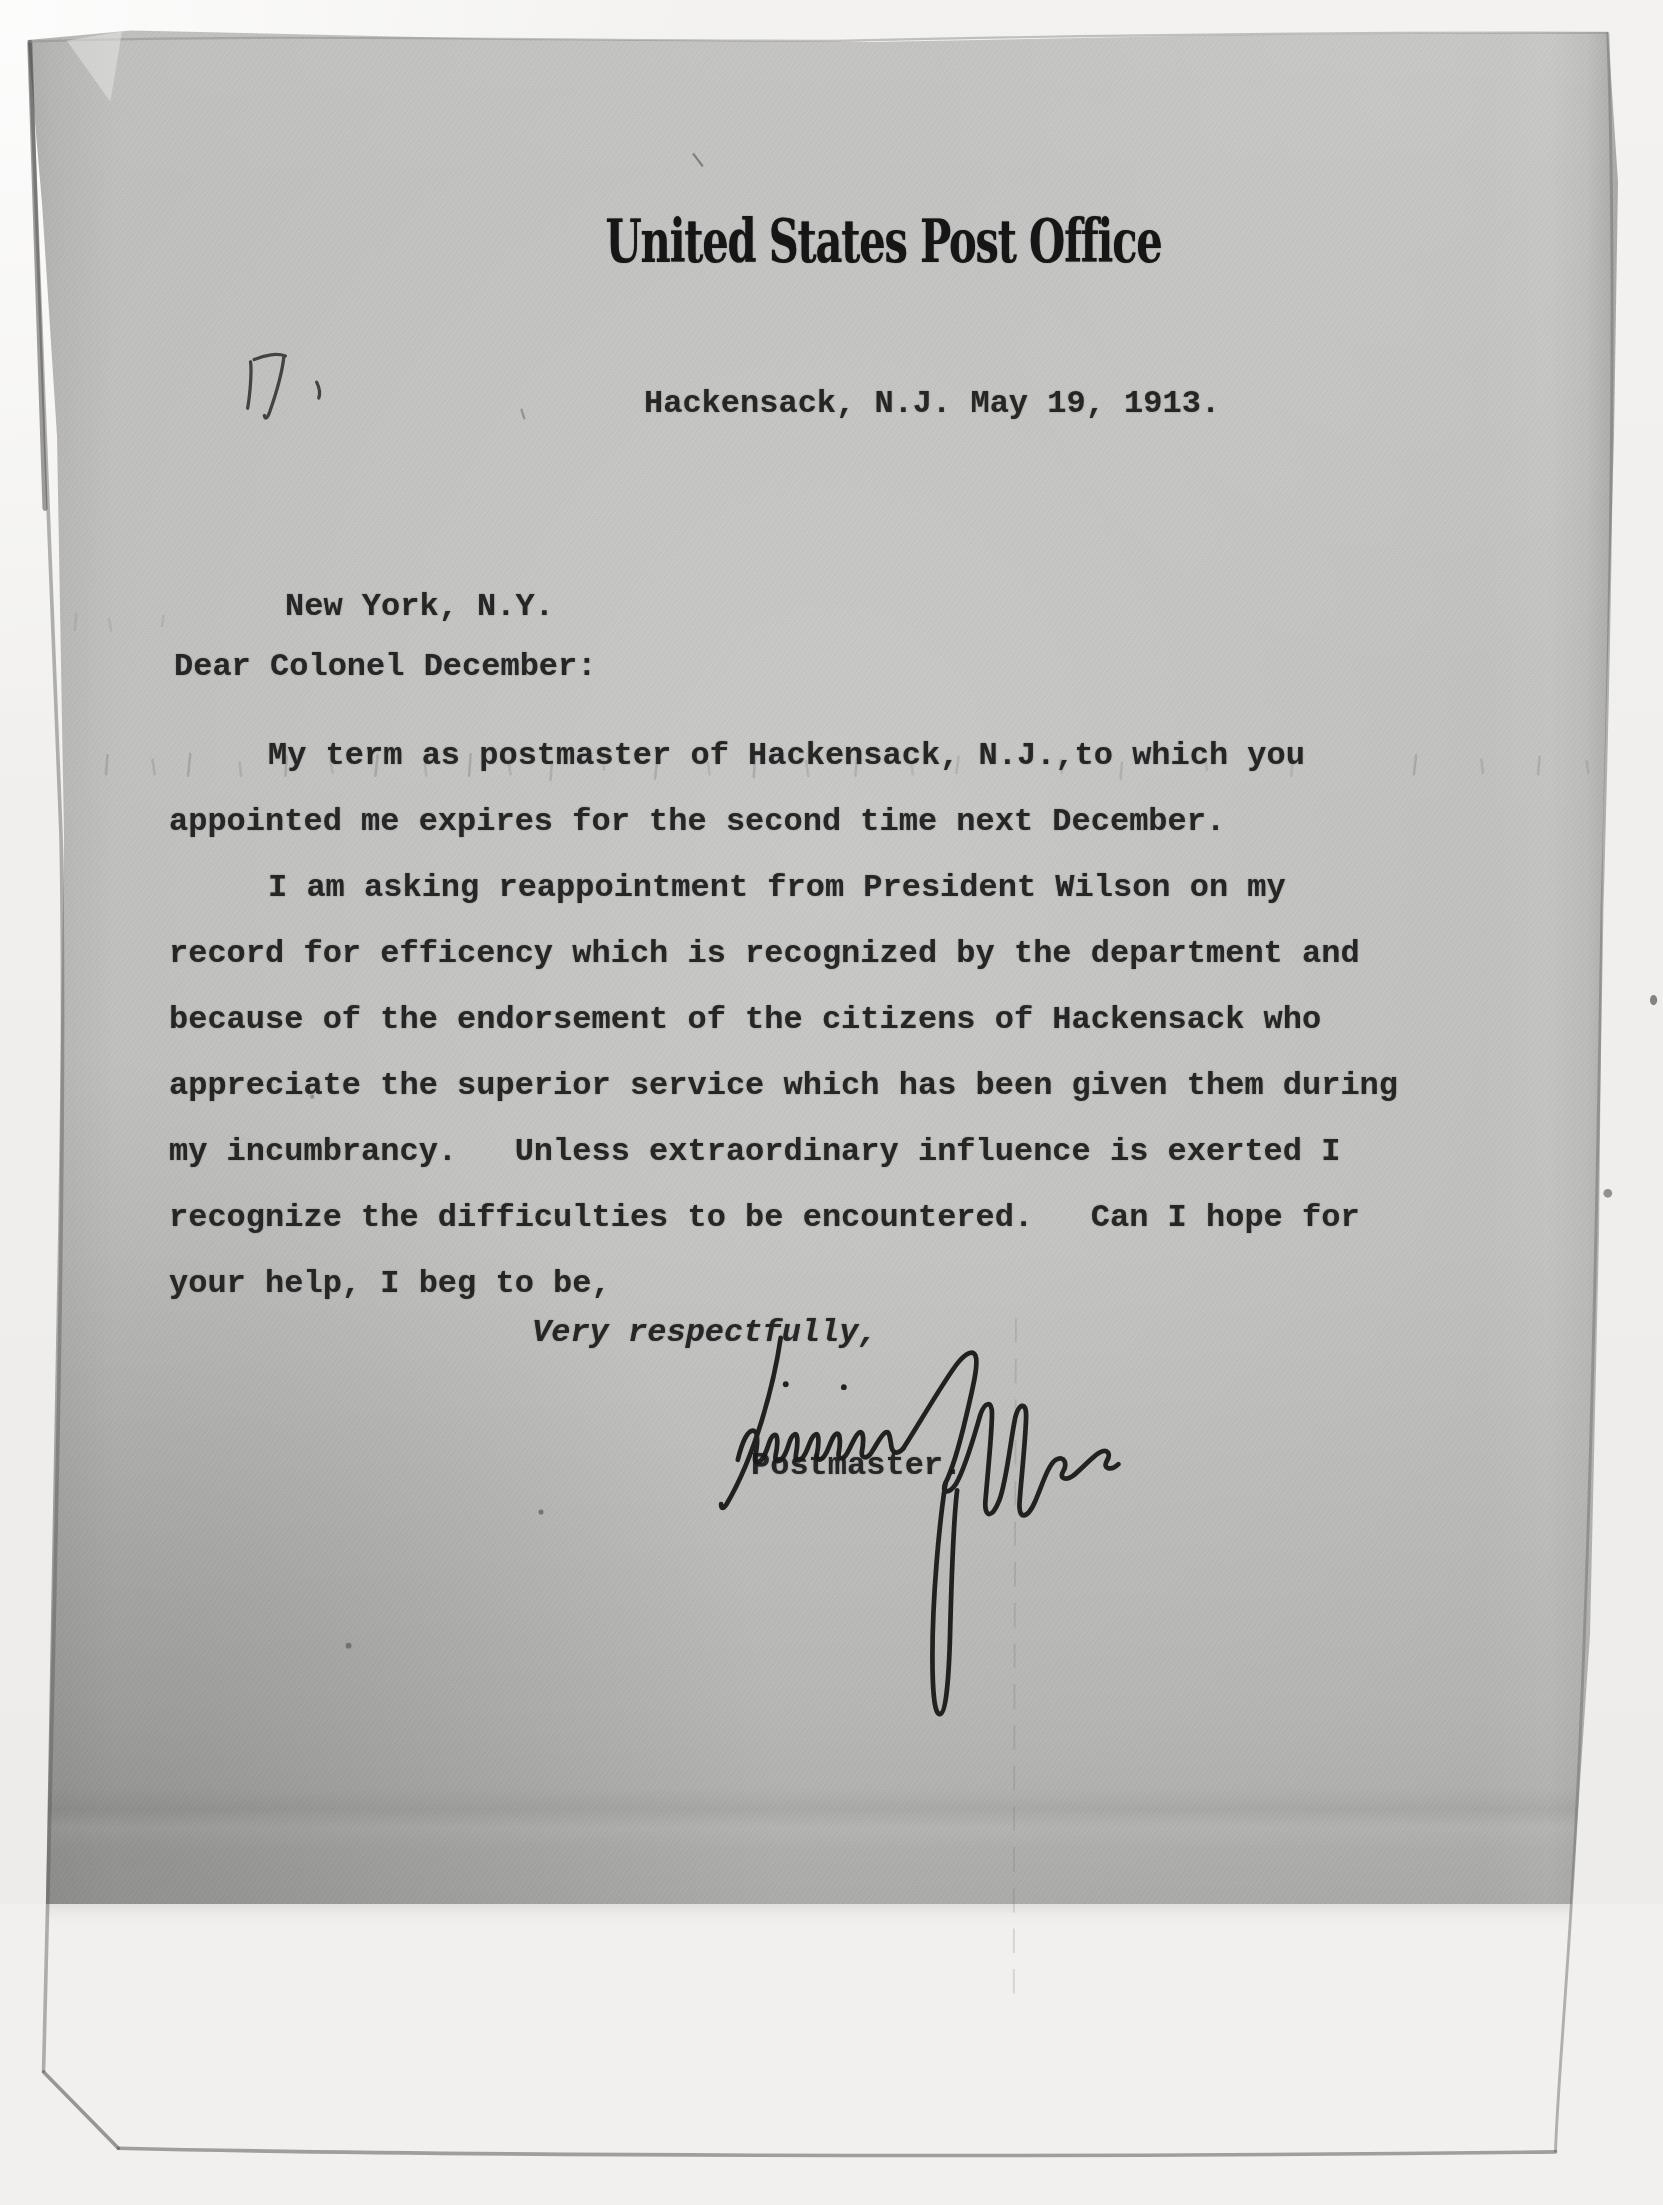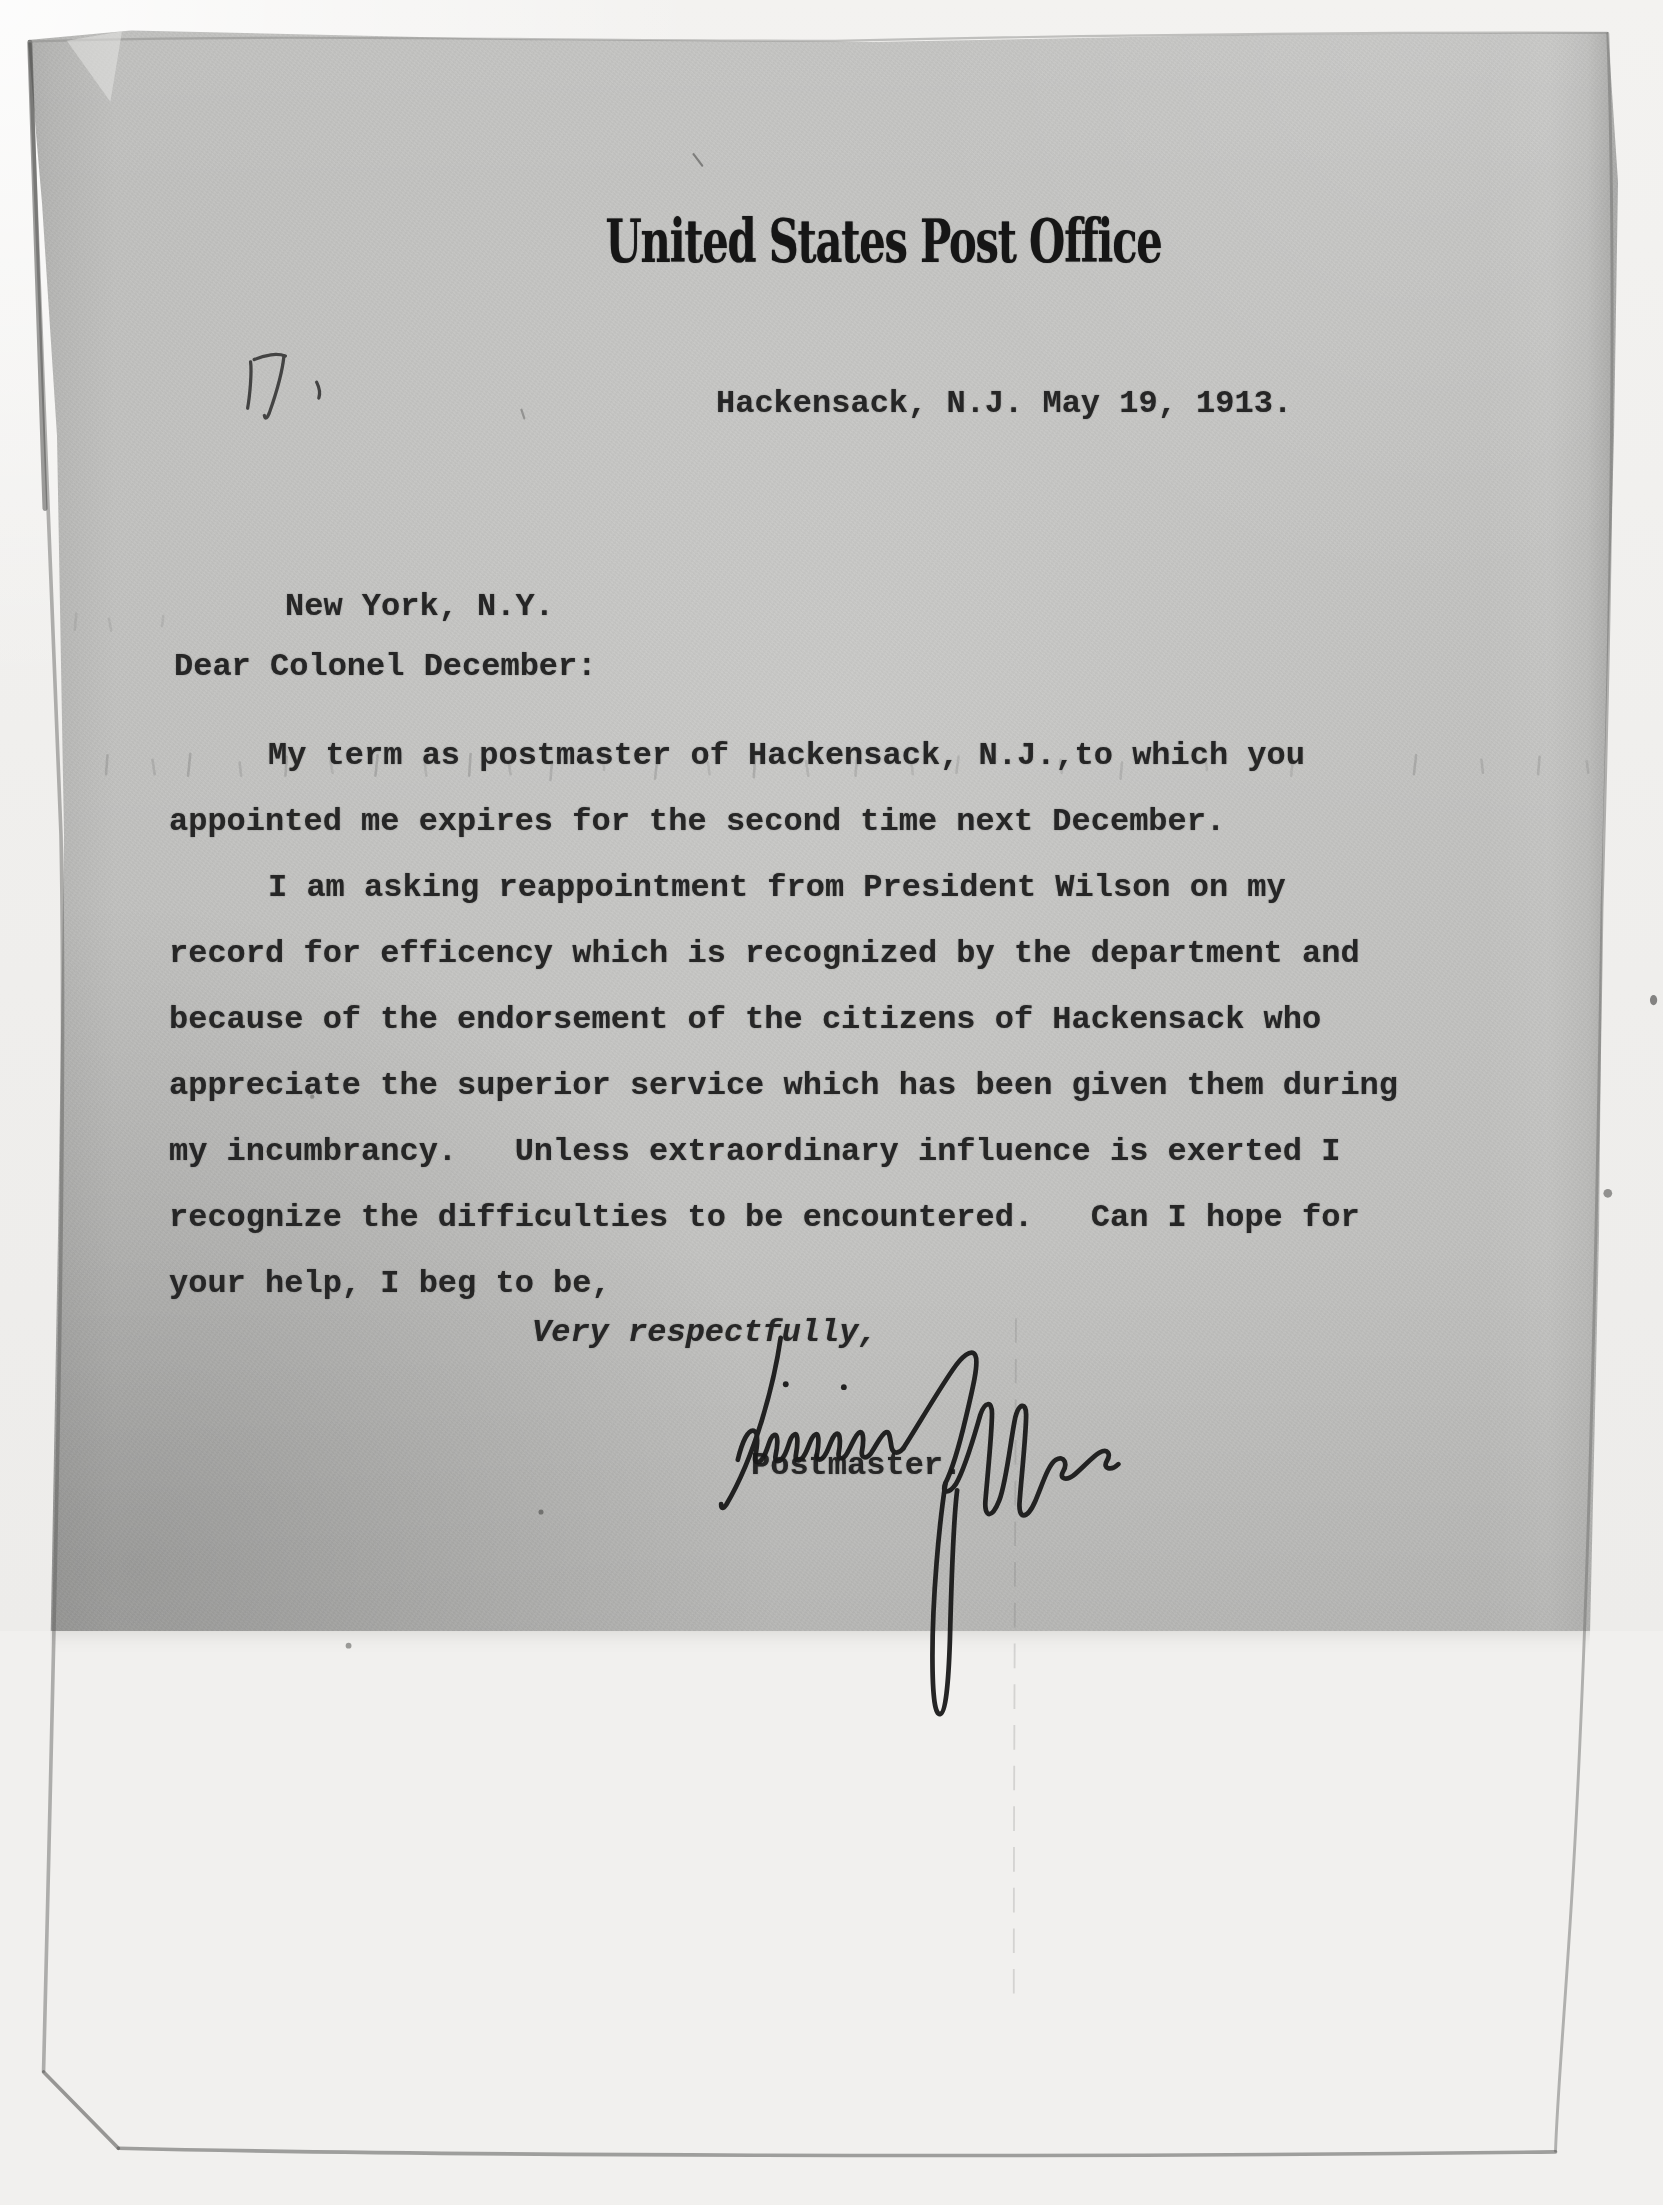--- a/index.html
+++ b/index.html
@@ -4,21 +4,21 @@
 <style>
   html, body {
     margin: 0; padding: 0;
     width: 1663px; height: 2205px;
     background: #f1f0ee;
     overflow: hidden;
     font-family: "Liberation Sans", sans-serif;
   }
   #canvas {
     position: relative;
-    width: 1663px; height: 1631px;
+    width: 1663px; height: 1904px;
     background:
       radial-gradient(ellipse at 0% 0%, rgba(255,255,255,0.8), rgba(255,255,255,0) 30%),
       linear-gradient(180deg, #f3f2f0 0%, #efeeec 60%, #edecea 100%);
   }
   
   #paper {
     position: absolute; inset: 0;
     clip-path: polygon(
       28px 40px, 131px 30.5px, 508px 39px, 872px 42px, 1235px 35px, 1608px 32px,
       1618px 182px, 1614px 436px, 1603px 835px, 1599px 1235px, 1590px 1634px,
@@ -60,21 +60,21 @@
     font-weight: 700;
     font-size: 52px;
     line-height: 55px;
     color: #161616;
     letter-spacing: -1.5px;
     text-shadow: 0 0 1.1px rgba(10,10,10,0.6);
     transform: scaleX(0.8) scaleY(1.15);
     transform-origin: top center;
     white-space: nowrap;
   }
-  #dateline    { left: 716px;  top: 388px; }
+  #dateline    { left: 644px;  top: 388px; }
   #recipient1  { left: 174px;  top: 552px; }
   #recipient2  { left: 285px;  top: 591px; }
   #salutation  { left: 174px;  top: 651px; }
   #letter-body { position: absolute; left: 169px; top: 722px; margin-top: 18px; }
   .bline { margin-bottom: 34px; }
   .bline.indent { padding-left: 99px; }
   #closing     { left: 532px;  top: 1317px; font-style: italic; }
   #sig-title   { left: 751px; top: 1450px; }
   
   #overlay {

